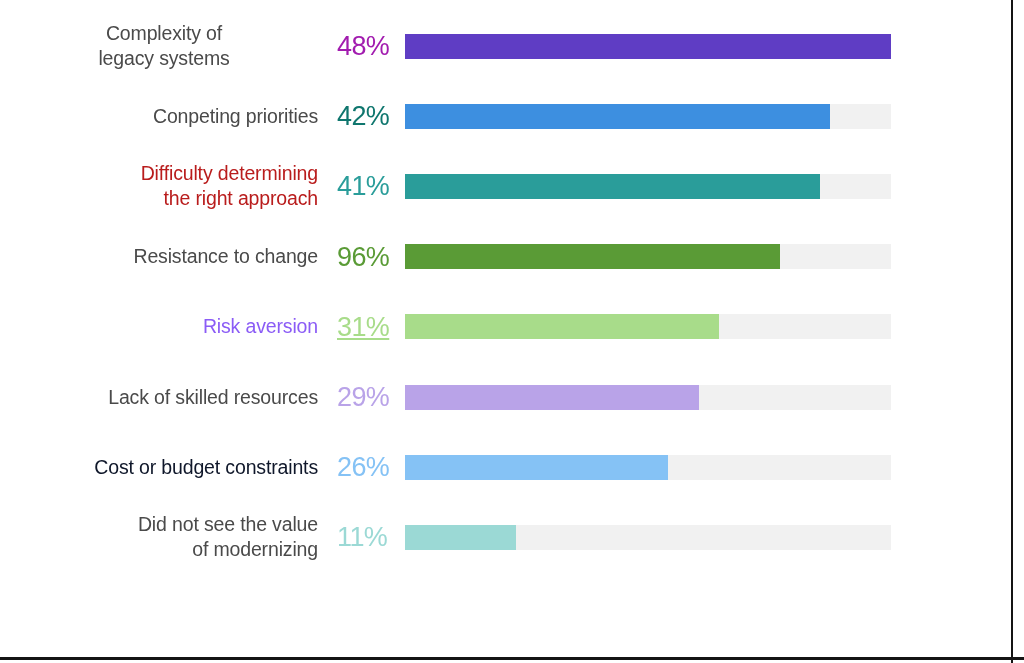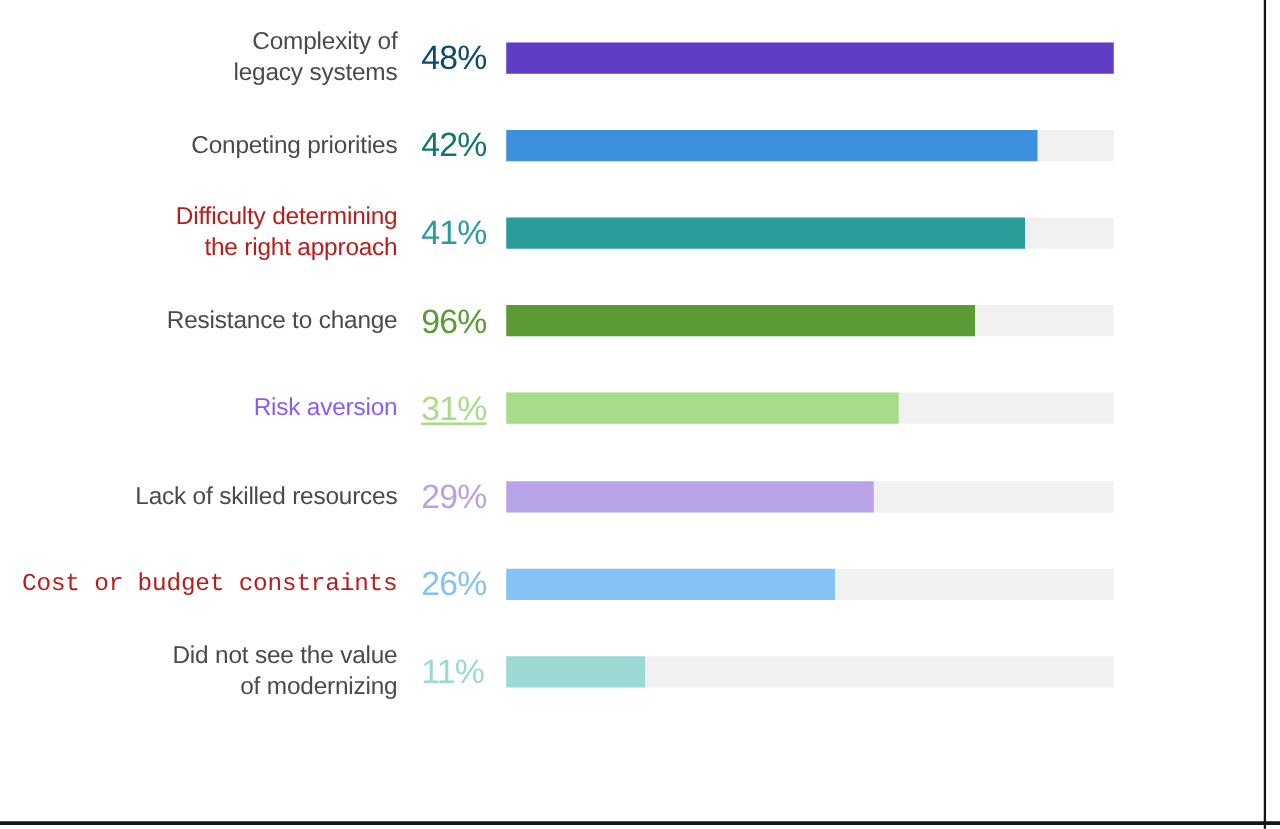--- a/index.html
+++ b/index.html
@@ -108,23 +108,23 @@
     height: 25px;
     border-radius: 0;
   }
 </style>
 </head>
 <body>
 
 <div id="chart-frame" style="background: rgb(255, 255, 255);">
   <div id="plot">
       <div class="bar-row" style="top: 17px;">
-        <div class="row-label" style="color: rgb(74, 74, 74);">Complexity of
+        <div class="row-label" style="color: rgb(74, 74, 74); text-align: center;">Complexity of
 legacy systems</div>
-        <div class="row-value" style="color: #0c4a6e;">48%</div>
+        <div class="row-value" style="color: #a21caf;">48%</div>
         <div class="bar-track" style="background: rgb(241, 241, 241);">
           <div class="bar-fill" style="width: 486px; background: rgb(95, 61, 196);"></div>
         </div>
       </div>
       <div class="bar-row" style="top: 87.2px;">
         <div class="row-label" style="color: rgb(74, 74, 74);">Conpeting priorities</div>
         <div class="row-value" style="color: #0f766e;">42%</div>
         <div class="bar-track" style="background: rgb(241, 241, 241);">
           <div class="bar-fill" style="width: 425.25px; background: rgb(61, 143, 224);"></div>
         </div>
@@ -152,21 +152,21 @@
         </div>
       </div>
       <div class="bar-row" style="top: 368px;">
         <div class="row-label" style="color: rgb(74, 74, 74);">Lack of skilled resources</div>
         <div class="row-value" style="color: rgb(185, 163, 232);">29%</div>
         <div class="bar-track" style="background: rgb(241, 241, 241);">
           <div class="bar-fill" style="width: 293.625px; background: rgb(185, 163, 232);"></div>
         </div>
       </div>
       <div class="bar-row" style="top: 438.2px;">
-        <div class="row-label" style="color: #b91c1c; font-family: Liberation Mono, monospace;">Cost or budget constraints</div>
+        <div class="row-label" style="color: #0f172a;">Cost or budget constraints</div>
         <div class="row-value" style="color: rgb(133, 194, 245);">26%</div>
         <div class="bar-track" style="background: rgb(241, 241, 241);">
           <div class="bar-fill" style="width: 263.25px; background: rgb(133, 194, 245);"></div>
         </div>
       </div>
       <div class="bar-row" style="top: 508.4px;">
         <div class="row-label" style="color: rgb(74, 74, 74);">Did not see the value
 of modernizing</div>
         <div class="row-value" style="color: rgb(155, 217, 213);">11%</div>
         <div class="bar-track" style="background: rgb(241, 241, 241);">

